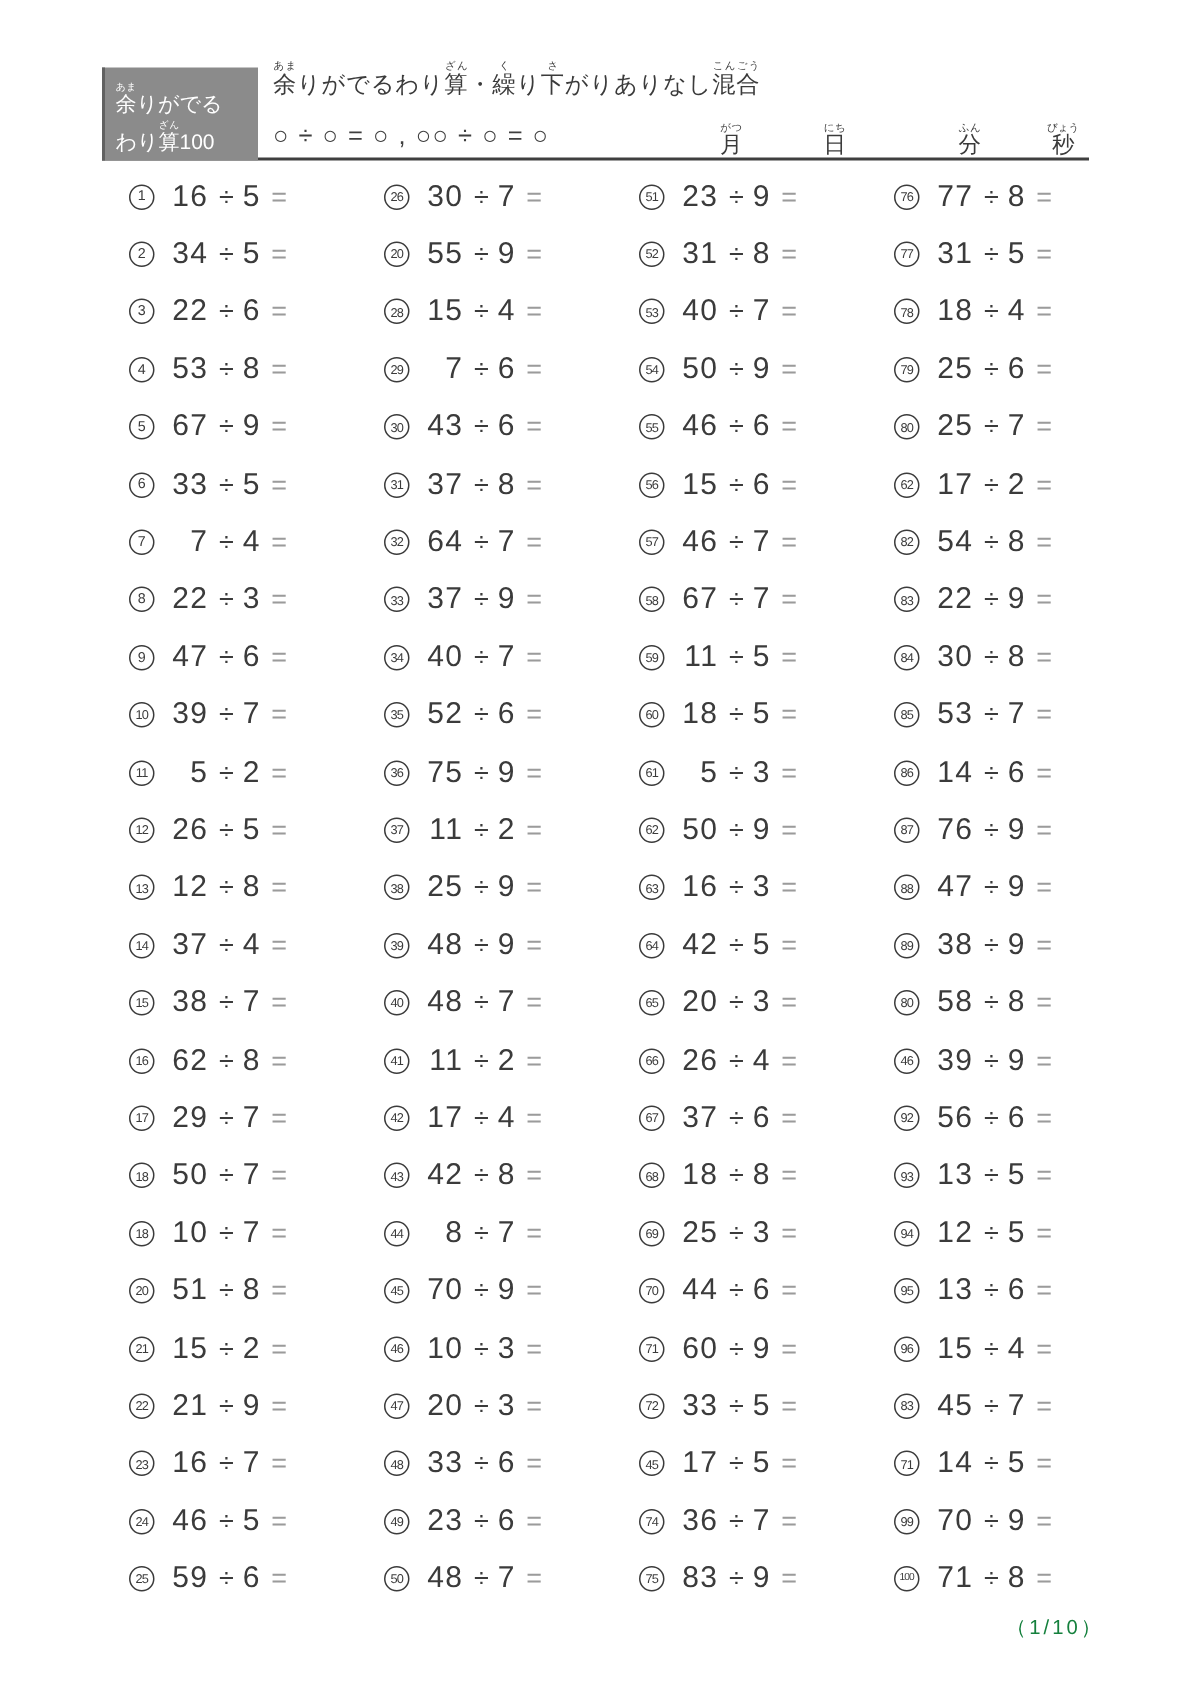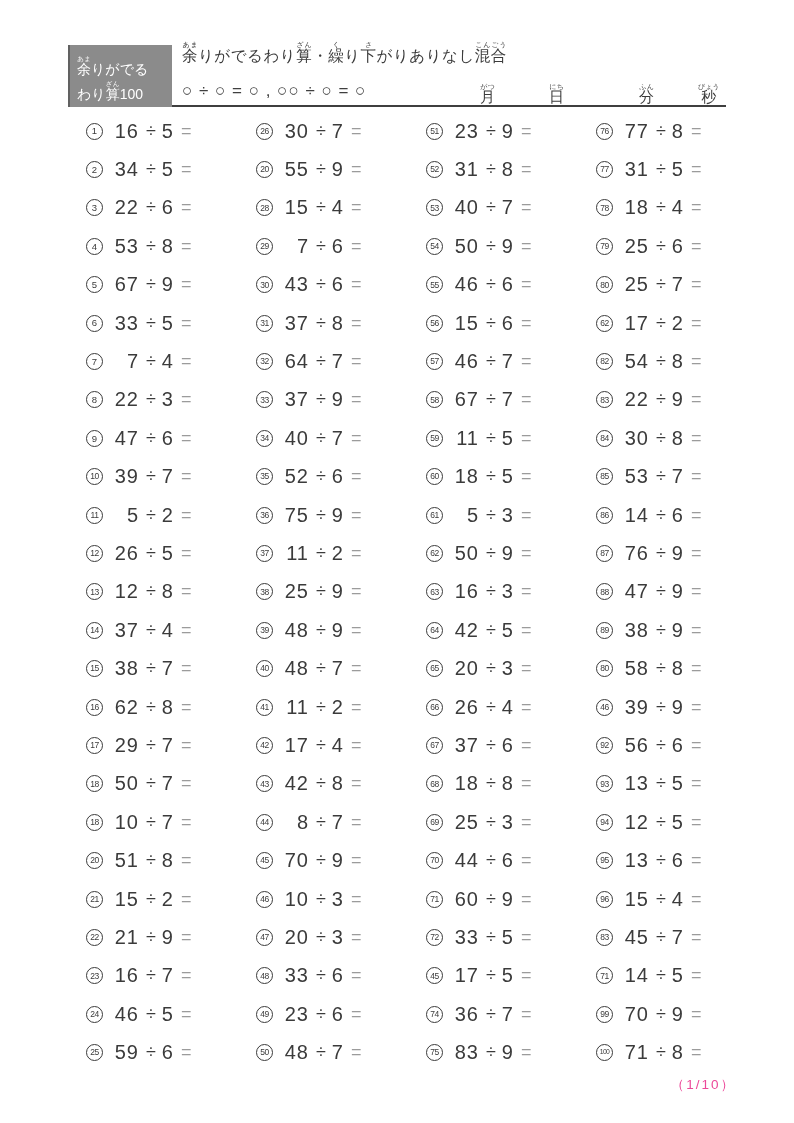--- a/index.html
+++ b/index.html
@@ -70,21 +70,21 @@
   .circ.len3 { font-size:6.8px; letter-spacing:-0.6px; }
   .dividend { display:inline-block; width:28px; text-align:right;
               font-size:20px; letter-spacing:1px; }
   .op  { font-size:18px; margin:0 5px 0 7px; }
   .divisor { display:inline-block; width:13px; text-align:center; font-size:20px; }
   .eq  { font-size:18px; color:#9b9b9b; margin-left:7px; }
 
   
   .footer {
     position:absolute; right:58px; top:1076px;
-    font-size:13.5px; letter-spacing:2px; color:#ec4899;
+    font-size:13.5px; letter-spacing:2px; color:#15803d;
   }
 </style>
 </head>
 <body>
 
 <div class="sheet">
 
   <div class="header">
 
     <div class="title-box">

